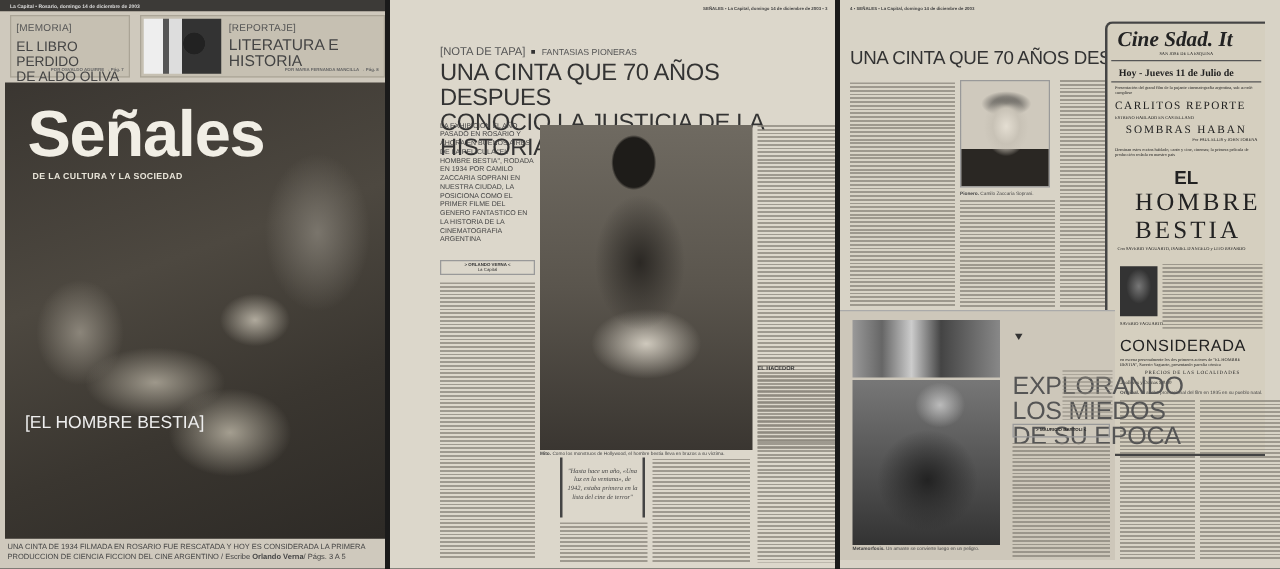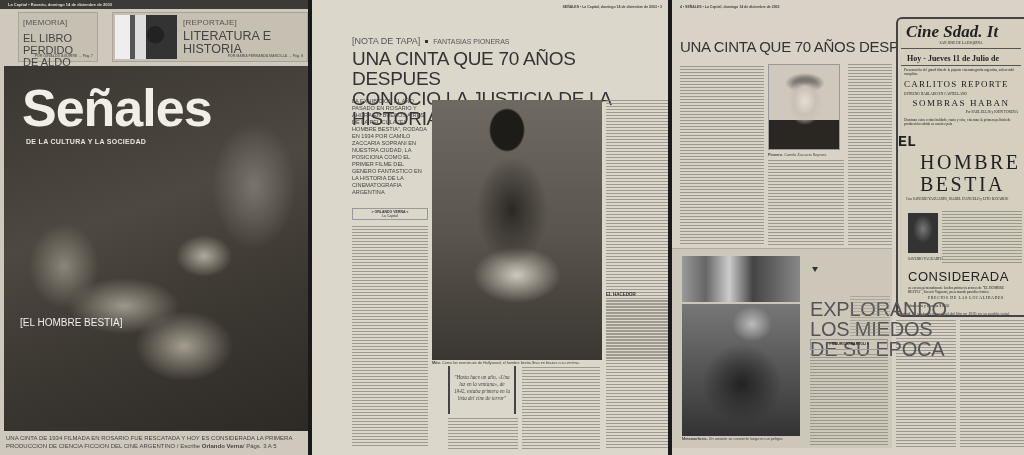--- a/index.html
+++ b/index.html
@@ -8,21 +8,21 @@
 
   .page { position: absolute; top: 0; height: 455px; overflow: hidden; }
   .p1 { left: 0; width: 308px; background: #cfc9bd; }
   .p2 { left: 312px; width: 356px; background: #dcd7cb; }
   .p3 { left: 672px; width: 352px; background: #d8d3c6; }
 
   
   .p1-topbar { position: absolute; left: 0; top: 0; width: 308px; height: 9px; background: #3c3a37; }
   .p1-topbar span { font-size: 4px; color: #ddd; padding-left: 8px; line-height: 9px; font-weight: bold; display: block; }
   .teaser { position: absolute; top: 12px; height: 50px; background: #c6c0b2; border: 1px solid #aaa496; }
-  .teaser.t1 { left: 18px; width: 80px; }
+  .teaser.t1 { left: 8px; width: 96px; }
   .teaser.t2 { left: 112px; width: 196px; }
   .teaser .kicker { font-size: 8px; color: #555; letter-spacing: 0.2px; position: absolute; left: 4px; top: 5px; }
   .teaser.t2 .kicker { left: 70px; }
   .teaser .head { font-size: 11px; color: #444; line-height: 12px; position: absolute; left: 4px; top: 19px; }
   .teaser.t2 .head { left: 70px; font-size: 12.5px; line-height: 13px; top: 17px; }
   .teaser .by { font-size: 3.5px; color: #666; position: absolute; right: 4px; bottom: 3px; font-weight: bold; }
   .teaser-photo { position: absolute; left: 2px; top: 2px; width: 62px; height: 44px;
       background: radial-gradient(circle at 65% 45%, #222 0 18%, transparent 19%),
                   linear-gradient(90deg, #eee 0 25%, #555 25% 32%, #ddd 32% 50%, #333 50% 100%); }
 
@@ -30,21 +30,21 @@
       background:
         radial-gradient(ellipse 60px 90px at 250px 120px, #7a756c 0, transparent 70%),
         radial-gradient(ellipse 40px 30px at 200px 190px, #b0aa9d 0, transparent 70%),
         radial-gradient(ellipse 80px 40px at 120px 240px, #9e988b 0, transparent 70%),
         radial-gradient(ellipse 50px 60px at 60px 200px, #8b857a 0, transparent 70%),
         radial-gradient(ellipse 70px 50px at 180px 280px, #a49e90 0, transparent 70%),
         linear-gradient(160deg, #3a3631 0%, #4d4840 40%, #3a3630 70%, #2d2a26 100%);
   }
   .mast-title { position: absolute; left: 22px; top: 82px; font-size: 52px; font-weight: bold; color: #f1eee5; letter-spacing: -1px; line-height: 52px; }
   .mast-sub { position: absolute; left: 26px; top: 138px; font-size: 7px; font-weight: bold; color: #e8e4d8; letter-spacing: 0.3px; }
-  .cover-kicker { position: absolute; left: 20px; top: 317px; font-size: 10px; color: #eee; }
+  .cover-kicker { position: absolute; left: 20px; top: 329px; font-size: 14px; color: #eee; }
   .cover-head { position: absolute; left: 20px; top: 338px; font-size: 42px; font-weight: bold; color: #e9e6de; line-height: 40px; -webkit-text-stroke: 1px #555; letter-spacing: -0.5px; }
   .cover-caption { position: absolute; left: 6px; top: 434px; width: 300px; font-size: 6px; color: #444; line-height: 8px; }
   .cover-caption b { font-weight: bold; }
 
   
   .folio { position: absolute; top: 5px; font-size: 3.5px; color: #444; font-weight: bold; }
   .p2 .folio { right: 6px; }
   .p2 .kicker-line { position: absolute; left: 40px; top: 36px; font-size: 9px; color: #555; }
   .p2 .kicker-line .dot { display: inline-block; width: 3px; height: 3px; background: #333; margin: 0 5px 1px; }
   .p2 .headline { position: absolute; left: 40px; top: 49px; font-size: 19px; line-height: 20px; color: #333; letter-spacing: -0.3px; }
@@ -66,28 +66,28 @@
   
   .p3 .folio { left: 8px; }
   .p3 .headline { position: absolute; left: 8px; top: 38px; font-size: 15px; color: #333; letter-spacing: -0.3px; }
   .portrait { position: absolute; left: 96px; top: 64px; width: 72px; height: 86px; background:
       radial-gradient(ellipse 18px 24px at 36px 36px, #e4ded2 0, #c8c2b6 60%, transparent 100%),
       radial-gradient(ellipse 20px 10px at 36px 18px, #222 0, transparent 100%),
       linear-gradient(180deg, #cfc9bd 0 65%, #2a2723 65% 100%); border: 1px solid #999; }
   .portrait-cap { position: absolute; left: 96px; top: 153px; font-size: 3.8px; color: #444; }
   .portrait-cap b { font-weight: bold; }
 
-  .ad { position: absolute; left: 224px; top: 17px; width: 128px; height: 300px; border: 2px solid #444; border-radius: 6px 0 0 6px; border-right: none; background: #d5cfbf; font-family: "Liberation Serif", serif; color: #222; overflow: hidden; }
+  .ad { position: absolute; left: 212px; top: 17px; width: 128px; height: 348px; border: 2px solid #444; border-radius: 6px 0 0 6px; border-right: none; background: #d5cfbf; font-family: "Liberation Serif", serif; color: #222; overflow: hidden; }
   .ad .cine { font-style: italic; font-size: 17px; font-weight: bold; padding: 4px 0 0 8px; line-height: 18px; }
   .ad .place { font-size: 3.5px; text-align: center; }
   .ad .date { font-size: 8px; font-weight: bold; padding: 5px 0 2px 6px; border-top: 1px solid #555; border-bottom: 1px solid #555; margin: 3px 3px 0; }
   .ad .small { font-size: 3.5px; padding: 2px 6px; line-height: 4px; }
   .ad .carlitos { font-size: 9px; letter-spacing: 1.2px; padding: 1px 6px; }
   .ad .sombras { font-size: 9px; letter-spacing: 1.5px; text-align: center; }
-  .ad .el { font-family: Liberation Mono, monospace; font-size: 15px; font-weight: bold; margin-top: 6px; }
+  .ad .el { font-family: Liberation Sans, sans-serif; font-size: 15px; font-weight: bold; text-align: center; margin-top: 6px; }
   .ad .hb { font-size: 20px; letter-spacing: 2.5px; padding-left: 22px; line-height: 22px; }
   .ad .cast { font-size: 3.5px; padding: 2px 8px; }
   .ad .actor-photo { position: absolute; left: 10px; top: 194px; width: 30px; height: 40px; background: radial-gradient(ellipse 10px 14px at 15px 16px, #777 0, #333 100%); }
   .ad .actor-name { position: absolute; left: 10px; top: 238px; font-size: 3.5px; }
   .ad .adtext { position: absolute; left: 44px; top: 192px; width: 80px; height: 52px; }
   .ad .formidable { position: absolute; left: 10px; top: 250px; font-family: "Liberation Sans", sans-serif; font-size: 13px; letter-spacing: 0.5px; }
   .ad .precios { position: absolute; left: 30px; top: 276px; font-size: 4px; letter-spacing: 0.6px; }
   .ad .cab { position: absolute; left: 8px; top: 284px; font-size: 4px; }
   .ad-caption { position: absolute; left: 224px; top: 312px; font-size: 3.8px; color: #444; }
   .ad-caption b { font-weight: bold; }

